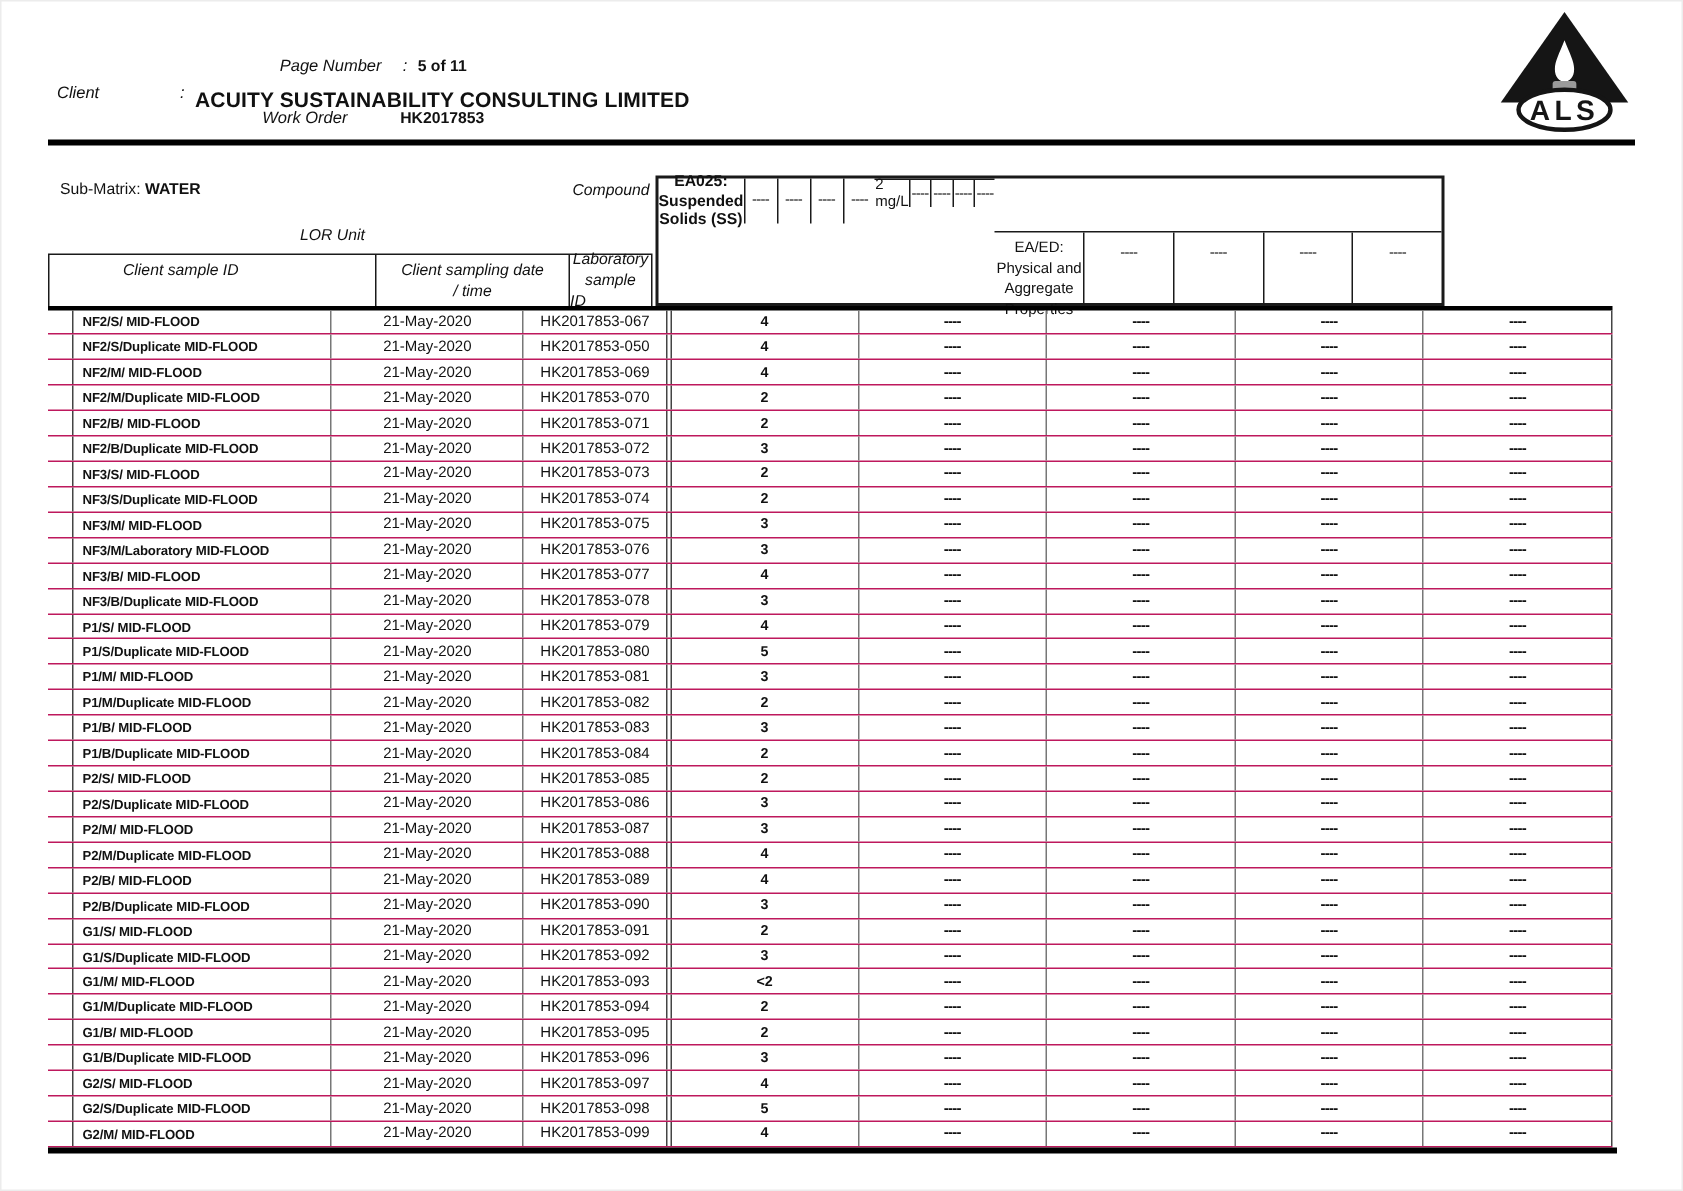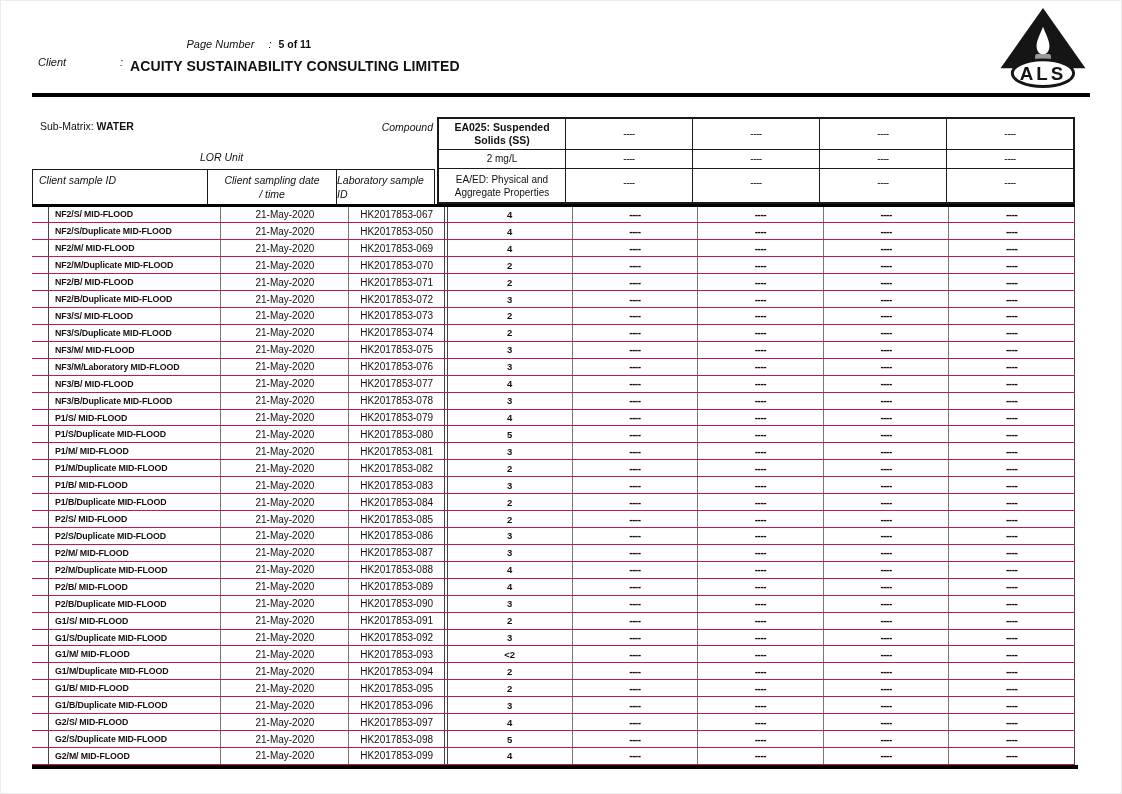--- a/index.html
+++ b/index.html
@@ -19,40 +19,40 @@
   .logo { position:absolute; left:993px; top:6px; width:100px; height:84px; }
   .top-rule { position:absolute; left:32px; top:93px; width:1058px; height:3.5px; background:#000; }
 
   
   .submatrix { position:absolute; left:40px; top:120px; font-size:10.5px; }
   .submatrix b { font-weight:bold; }
   .compound-label { position:absolute; left:200px; top:121px; width:233px; text-align:right; font-style:italic; font-size:10.5px; }
   .lorunit-label  { position:absolute; left:200px; top:151px; width:233px; text-align:left; font-style:italic; font-size:10.5px; }
 
   
-  .rhead { position:absolute; left:437px; top:117px; width:638px; height:87px;
-           border:2px solid #1a1a1a; box-sizing:border-box; display:flex; flex-direction:column; }
+  .rhead { position:absolute; left:437px; top:117px; width:526px; height:87px;
+           border:2px solid #1a1a1a; box-sizing:border-box; display:flex; flex-direction:row; }
   .rh-row { display:flex; flex:none; box-sizing:border-box; }
   .rh-row.r1 { height:29.5px; }
   .rh-row.r2 { height:19px; border-top:1.5px solid #1a1a1a; }
-  .rh-row.r3 { flex:1; border-top:1.5px solid #1a1a1a; }
+  .rh-row.r3 { flex:1; border-top:1.5px solid #1a1a1a;margin-top:35px; }
   .rh-cell { flex:1; border-left:1.5px solid #1a1a1a; display:flex; flex-direction:column;
              align-items:center; justify-content:center; box-sizing:border-box; }
   .rh-row .rh-cell:first-child { border-left:none; }
   .rh-title { font-weight:bold; font-size:10.5px; line-height:12.5px; text-align:center; }
   .rh-lor { font-size:10px; }
   .rh-method { font-size:10px; line-height:13.5px; text-align:center; justify-content:flex-start; padding-top:4px; }
   .rh-dash { font-size:10px; letter-spacing:-0.5px; }
   .rh-row.r3 .rh-dash { justify-content:flex-start; padding-top:8px; }
 
   
   .lhead { position:absolute; left:32px; top:169px; width:403px; height:35.5px;
            border:1.5px solid #1a1a1a; box-sizing:border-box; display:flex; font-style:italic; font-size:10.5px; }
   .lh-cell { box-sizing:border-box; display:flex; flex-direction:column; }
-  .lh-c1 { width:175px; border-right:1.5px solid #1a1a1a; padding:4px 0 0 6px; }
+  .lh-c1 { width:175px; border-right:1.5px solid #1a1a1a; padding:4px 0 0 6px;margin-left:43px; }
   .lh-c2 { width:129px; border-right:1.5px solid #1a1a1a; align-items:center; justify-content:center; line-height:14px; text-align:center; }
   .lh-c3 { flex:1; align-items:flex-start; justify-content:center; line-height:14px; text-align:center; }
 
   .mid-bar { position:absolute; left:32px; top:204px; width:1043px; height:2.5px; background:#000; }
 
   
   .tbody { position:absolute; left:32px; top:206.5px; width:1043px; height:558.5px;
            display:flex; flex-direction:column; }
   .trow { flex:1; display:flex; border-bottom:1px solid #be185d; box-sizing:border-box;padding-left:16px; }
   .td { box-sizing:border-box; display:flex; align-items:center; overflow:hidden; white-space:nowrap; }
@@ -78,20 +78,25 @@
     <div class="hrow">
       <span class="lbl">Page Number</span>
       <span class="sep">:</span>
       <span class="val">5 of 11</span>
     </div>
     <div class="hrow">
       <span class="lbl">Client</span>
       <span class="sep">:</span>
       <span class="val small">ACUITY SUSTAINABILITY CONSULTING LIMITED</span>
     </div>
+    <div class="hrow">
+      <span class="lbl">Work Order</span>
+      <span class="sep"></span>
+      <span class="val">HK2017853</span>
+    </div>
   </div>
 
   <svg class="logo" viewBox="0 0 100 85">
     <path d="M50 2 L93 63 L7 63 Z" fill="#151515"></path>
     <path d="M50 21 C46.5 30 43.5 35 43.5 40.5 C43.5 46 46.5 49 50 49 C53.5 49 56.5 46 56.5 40.5 C56.5 35 53.5 30 50 21 Z" fill="#ffffff"></path>
     <rect x="42" y="48.5" width="16" height="9" rx="2" fill="#9a9a9a"></rect>
     <ellipse cx="50" cy="68" rx="31" ry="13.5" fill="#ffffff" stroke="#151515" stroke-width="3"></ellipse>
     <text x="50" y="75" text-anchor="middle" font-family="Liberation Sans, sans-serif" font-size="19" font-weight="bold" letter-spacing="3" fill="#151515">ALS</text>
   </svg>
 

